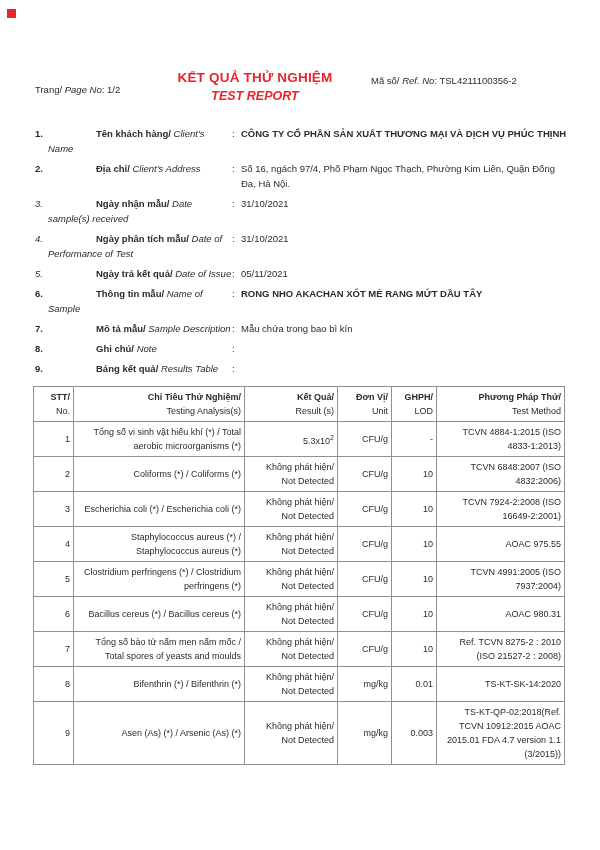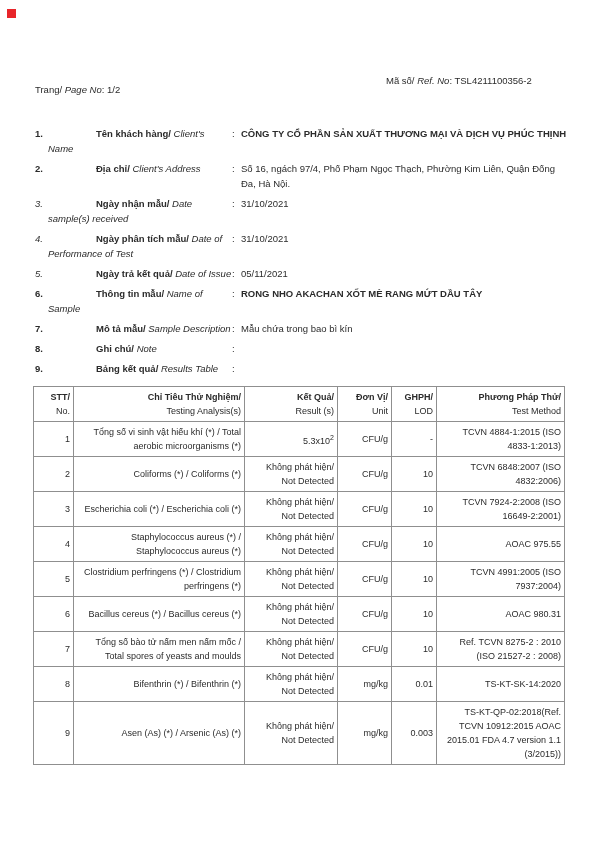--- a/index.html
+++ b/index.html
@@ -8,21 +8,21 @@
     font-family:"Liberation Sans", sans-serif; color:#2b2b2b; overflow:hidden;
   }
   .corner-marker { position:absolute; left:7px; top:9px; width:9px; height:9px; background:#e8252a; }
 
   
   .hdr { position:relative; height:126px; }
   .page-no { position:absolute; left:35px; top:84px; font-size:9.5px; }
   .title-block { position:absolute; left:150px; top:70px; width:210px; text-align:center; color:#e8252a; }
   .title-vn { font-size:13.5px; font-weight:bold; letter-spacing:0.2px; }
   .title-en { font-size:12.5px; font-weight:bold; font-style:italic; margin-top:4px; }
-  .ref-no { position:absolute; left:386px; top:75px; font-size:9.5px; }
+  .ref-no { position:absolute; left:371px; top:75px; font-size:9.5px; }
   .it { font-style:italic; }
 
   
   .info { margin:0 30px 0 35px; font-size:9.5px; }
   .irow { display:flex; line-height:15px; margin-bottom:5px; }
   .num { flex:none; width:13px; font-weight:bold; }
   .num.nit { font-weight:normal; font-style:italic; }
   .lbl { flex:none; width:184px; }
   .lbl .vn { font-weight:bold;margin-left:48px; }
   .lbl .en { font-style:italic; }
@@ -49,20 +49,24 @@
   sup { font-size:7px; }
 </style>
 </head>
 <body>
 
 <div class="page">
   <div class="corner-marker"></div>
 
   <div class="hdr">
     <div class="page-no"><span>Trang/</span><span class="it"> Page No</span><span>: 1/2</span></div>
+    <div class="title-block">
+      <div class="title-vn">KẾT QUẢ THỬ NGHIỆM</div>
+      <div class="title-en">TEST REPORT</div>
+    </div>
     <div class="ref-no"><span>Mã số/</span><span class="it"> Ref. No</span><span>: TSL4211100356-2</span></div>
   </div>
 
   <div class="info">
     <div class="irow">
       <span class="num">1.</span>
       <span class="lbl"><span class="vn">Tên khách hàng/</span><span class="en"> Client's Name</span></span>
       <span class="col">:</span>
       <span class="val b">CÔNG TY CỔ PHẦN SẢN XUẤT THƯƠNG MẠI VÀ DỊCH VỤ PHÚC THỊNH</span>
     </div>

